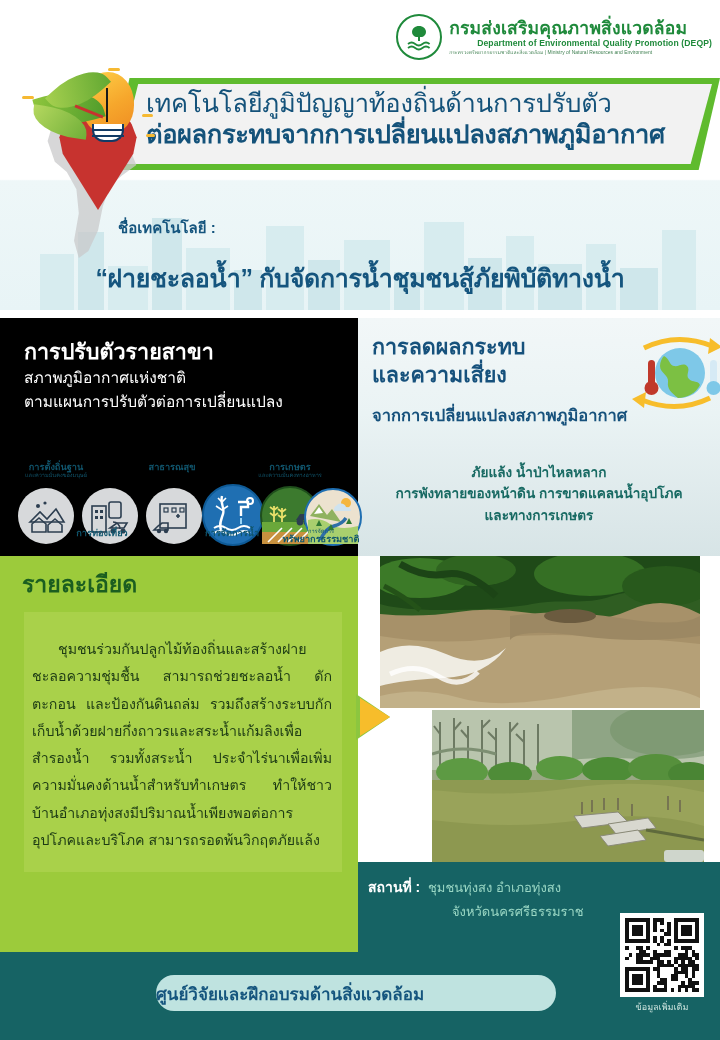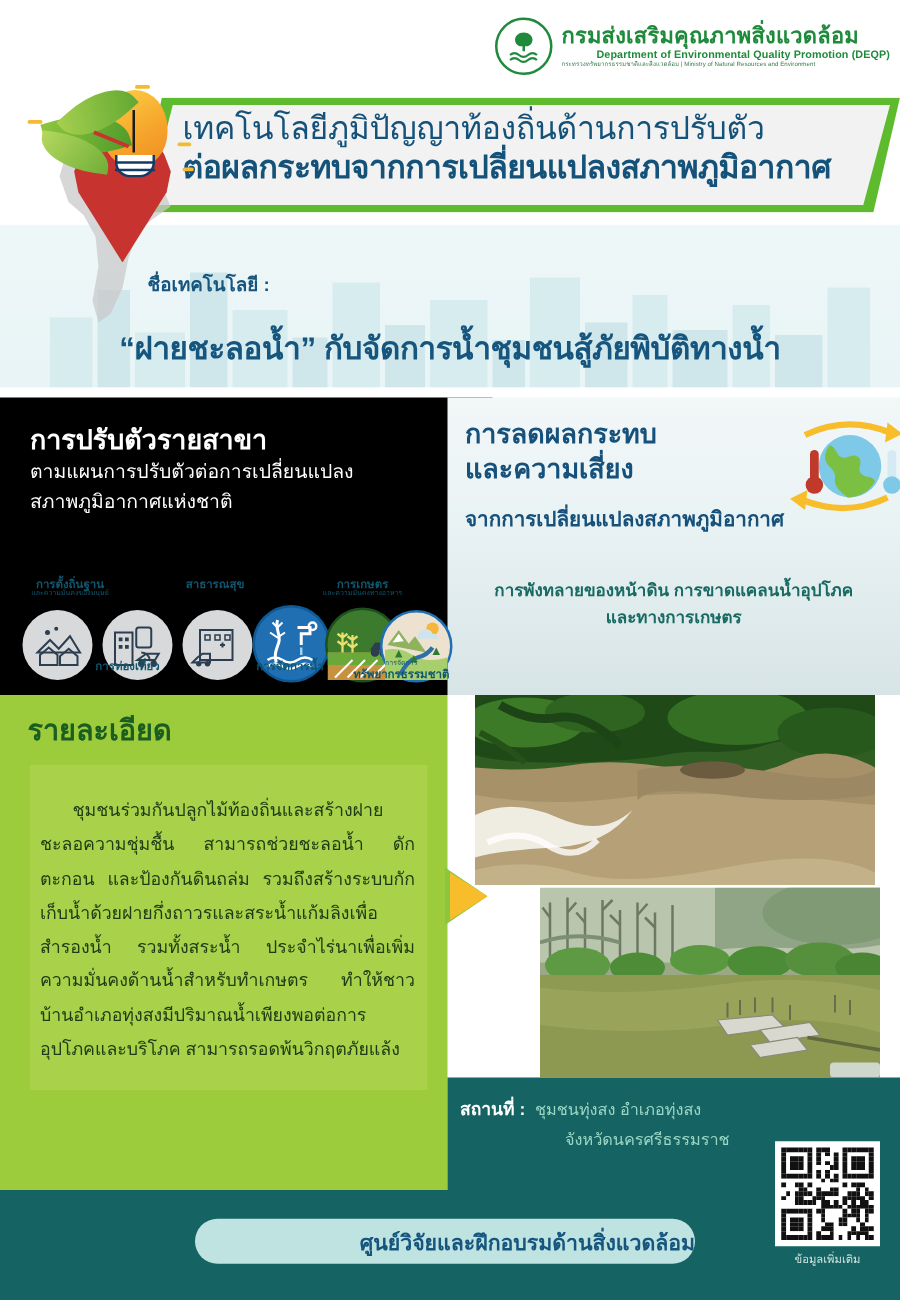--- a/index.html
+++ b/index.html
@@ -108,21 +108,21 @@
   .loc-v1 { position:absolute; left:428px; top:877px; font-size:13px; color:#9ad7c4; }
   .loc-v2 { position:absolute; left:452px; top:901px; font-size:13px; color:#9ad7c4; }
 
   .qr-box { position:absolute; left:620px; top:913px; width:84px; height:84px; background:#ffffff; padding:5px; }
   .qr-grid { width:74px; height:74px; display:grid; grid-template-columns:repeat(21,1fr); grid-template-rows:repeat(21,1fr); }
   .qr-grid i { background:#ffffff; }
   .qr-grid i.on { background:#111111; }
   .qr-cap { position:absolute; left:620px; top:1000px; width:84px; text-align:center; font-size:9px; color:#cfe6e0; }
 
   .footer-pill { position:absolute; left:156px; top:975px; width:400px; height:36px; background:#bfe3e0;
-     border-radius:18px; display:flex; align-items:center; justify-content:flex-end; }
+     border-radius:18px; display:flex; align-items:center; justify-content:flex-start; }
   .footer-pill span { font-size:17px; font-weight:bold; color:#15557e; }
 </style>
 </head>
 <body>
 
 <div class="poster">
 
   <div class="header">
     <div class="sky-band">
       <div class="bldg" style="left:40px;width:34px;height:56px;"></div>
@@ -186,22 +186,22 @@
       <div class="spark" style="left:128px;top:72px;width:9px;height:3px;"></div>
     </div>
 
     <div class="techname-label">ชื่อเทคโนโลยี :</div>
     <div class="techname-value">“ฝายชะลอน้ำ” กับจัดการน้ำชุมชนสู้ภัยพิบัติทางน้ำ</div>
   </div>
 
   <div class="band-left">
     <div class="band-left-h1">การปรับตัวรายสาขา</div>
     <div class="band-left-h2">
+      <div>สภาพภูมิอากาศแห่งชาติ</div>
       <div>ตามแผนการปรับตัวต่อการเปลี่ยนแปลง</div>
-      <div>สภาพภูมิอากาศแห่งชาติ</div>
     </div>
   </div>
 
   <div class="band-right">
     <div class="band-right-h1">
       <div>การลดผลกระทบ</div>
       <div>และความเสี่ยง</div>
     </div>
     <div class="band-right-h2">จากการเปลี่ยนแปลงสภาพภูมิอากาศ</div>
     <div class="globe-art">
@@ -317,20 +317,21 @@
       <span class="small">การจัดการ</span>
       <span class="big">ทรัพยากรธรรมชาติ</span>
     </div>
 
     <div class="ic-cap" style="left:48px;top:66px;width:96px;">
       <span class="big">การท่องเที่ยว</span>
     </div>
   </div>
 
   <div class="impacts">
+    <div>ภัยแล้ง น้ำป่าไหลหลาก</div>
     <div>การพังทลายของหน้าดิน การขาดแคลนน้ำอุปโภค</div>
     <div>และทางการเกษตร</div>
   </div>
 
   <div class="detail-panel">
     <div class="detail-title">รายละเอียด</div>
     <div class="detail-body">
       <p>ชุมชนร่วมกันปลูกไม้ท้องถิ่นและสร้างฝายชะลอความชุ่มชื้น สามารถช่วยชะลอน้ำ ดักตะกอน และป้องกันดินถล่ม รวมถึงสร้างระบบกักเก็บน้ำด้วยฝายกึ่งถาวรและสระน้ำแก้มลิงเพื่อสำรองน้ำ รวมทั้งสระน้ำ ประจำไร่นาเพื่อเพิ่มความมั่นคงด้านน้ำสำหรับทำเกษตร ทำให้ชาวบ้านอำเภอทุ่งสงมีปริมาณน้ำเพียงพอต่อการอุปโภคและบริโภค สามารถรอดพ้นวิกฤตภัยแล้ง</p>
     </div>
   </div>

